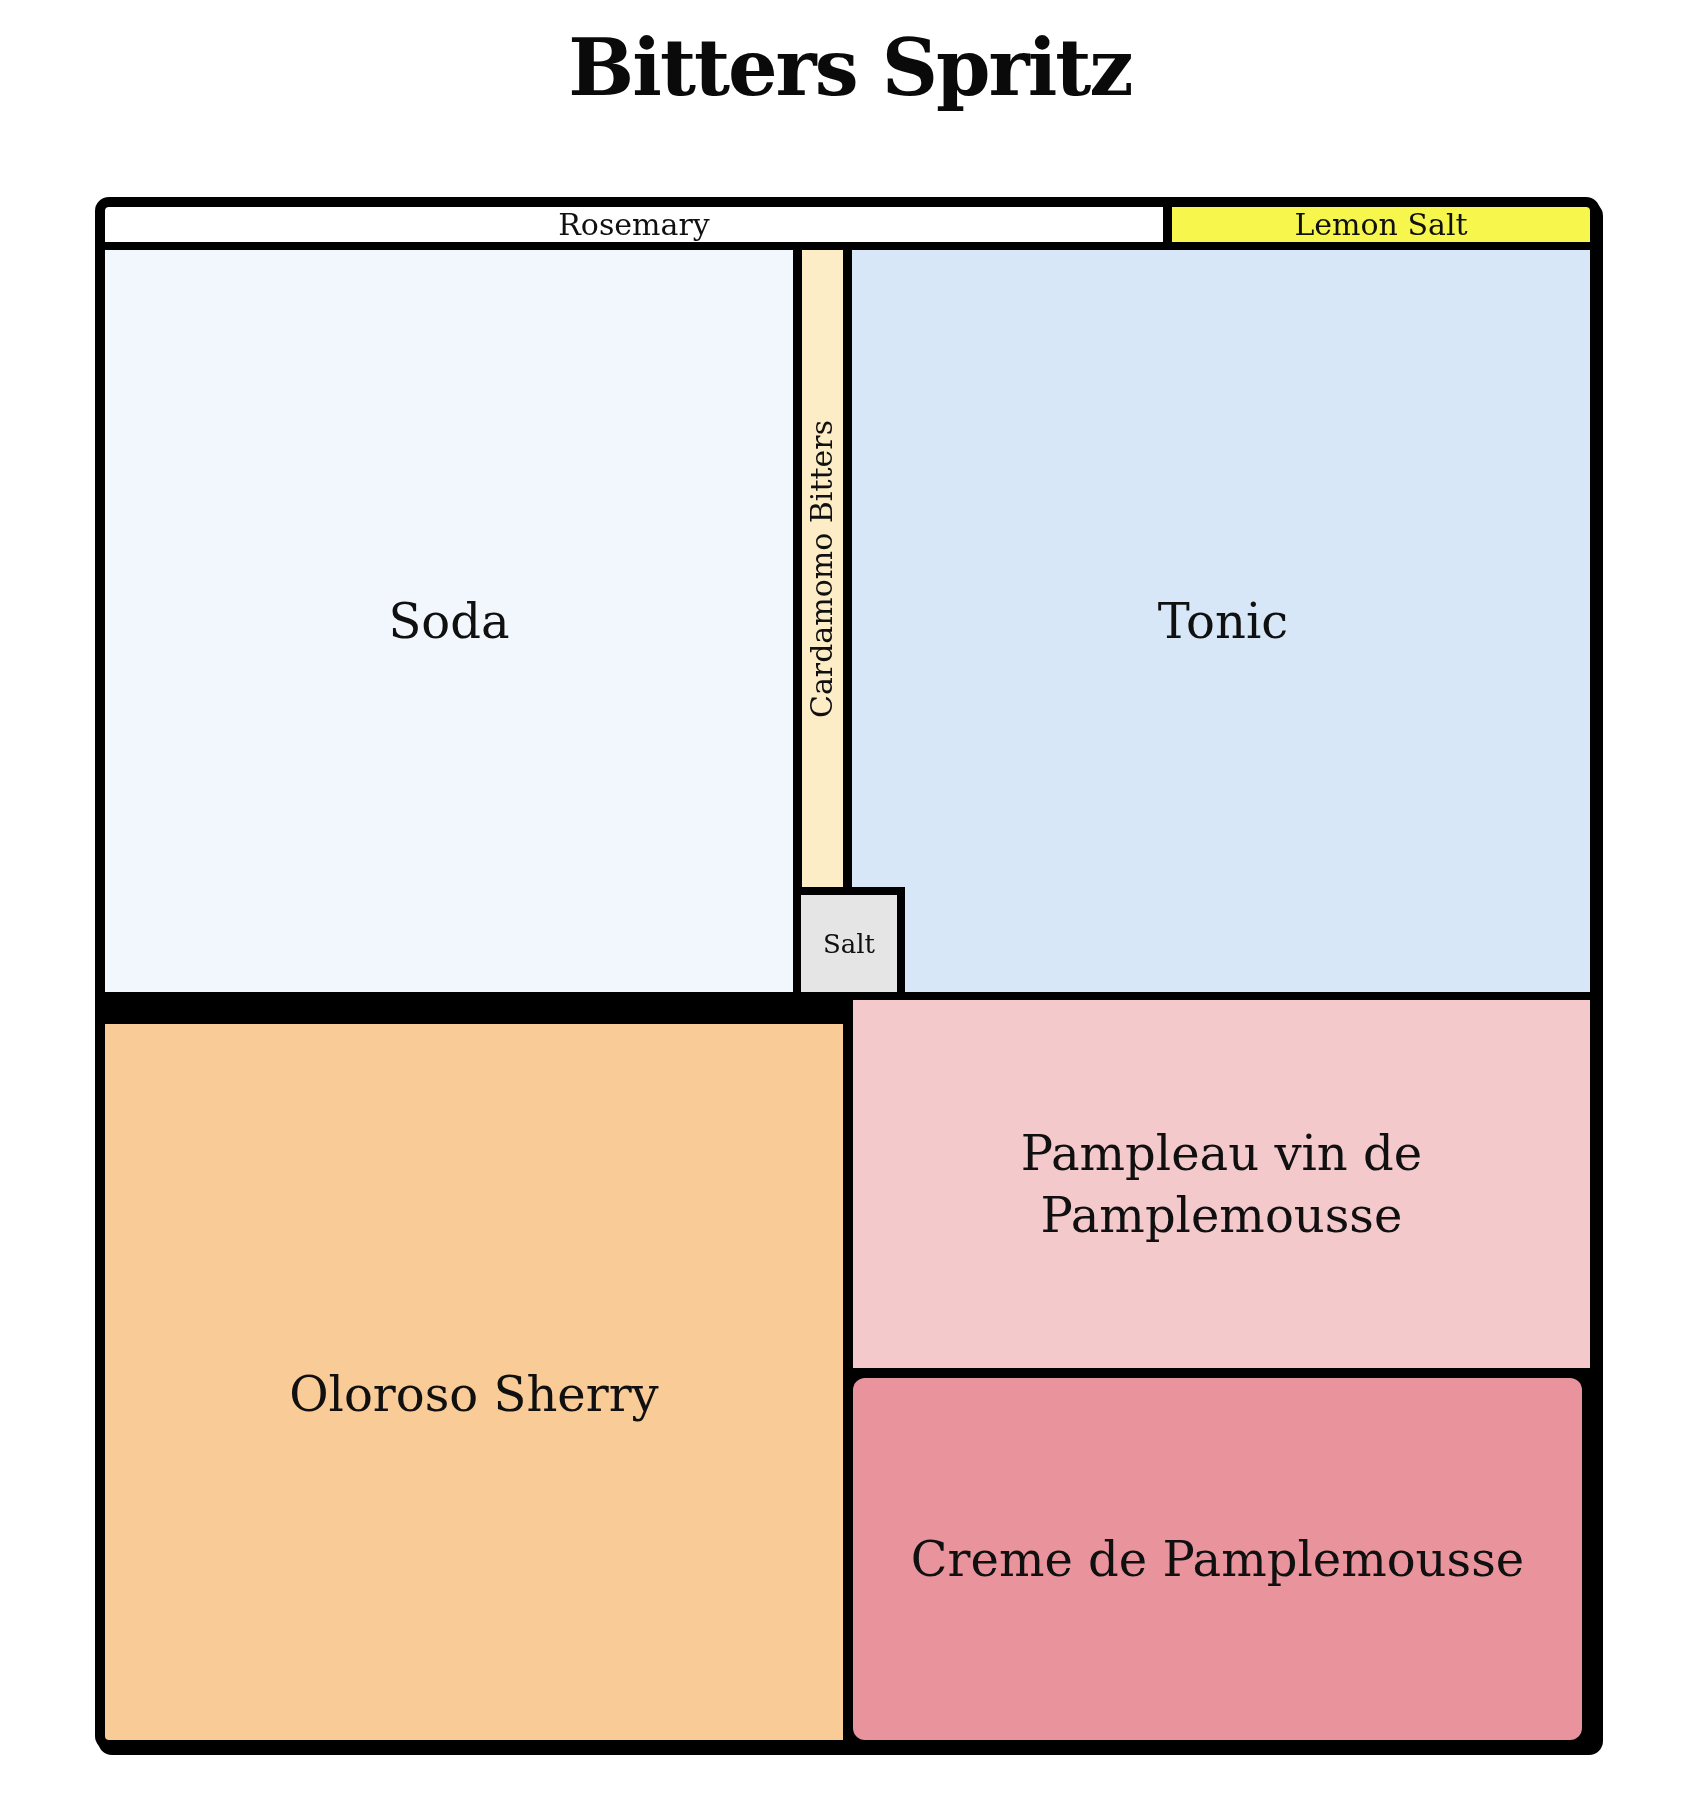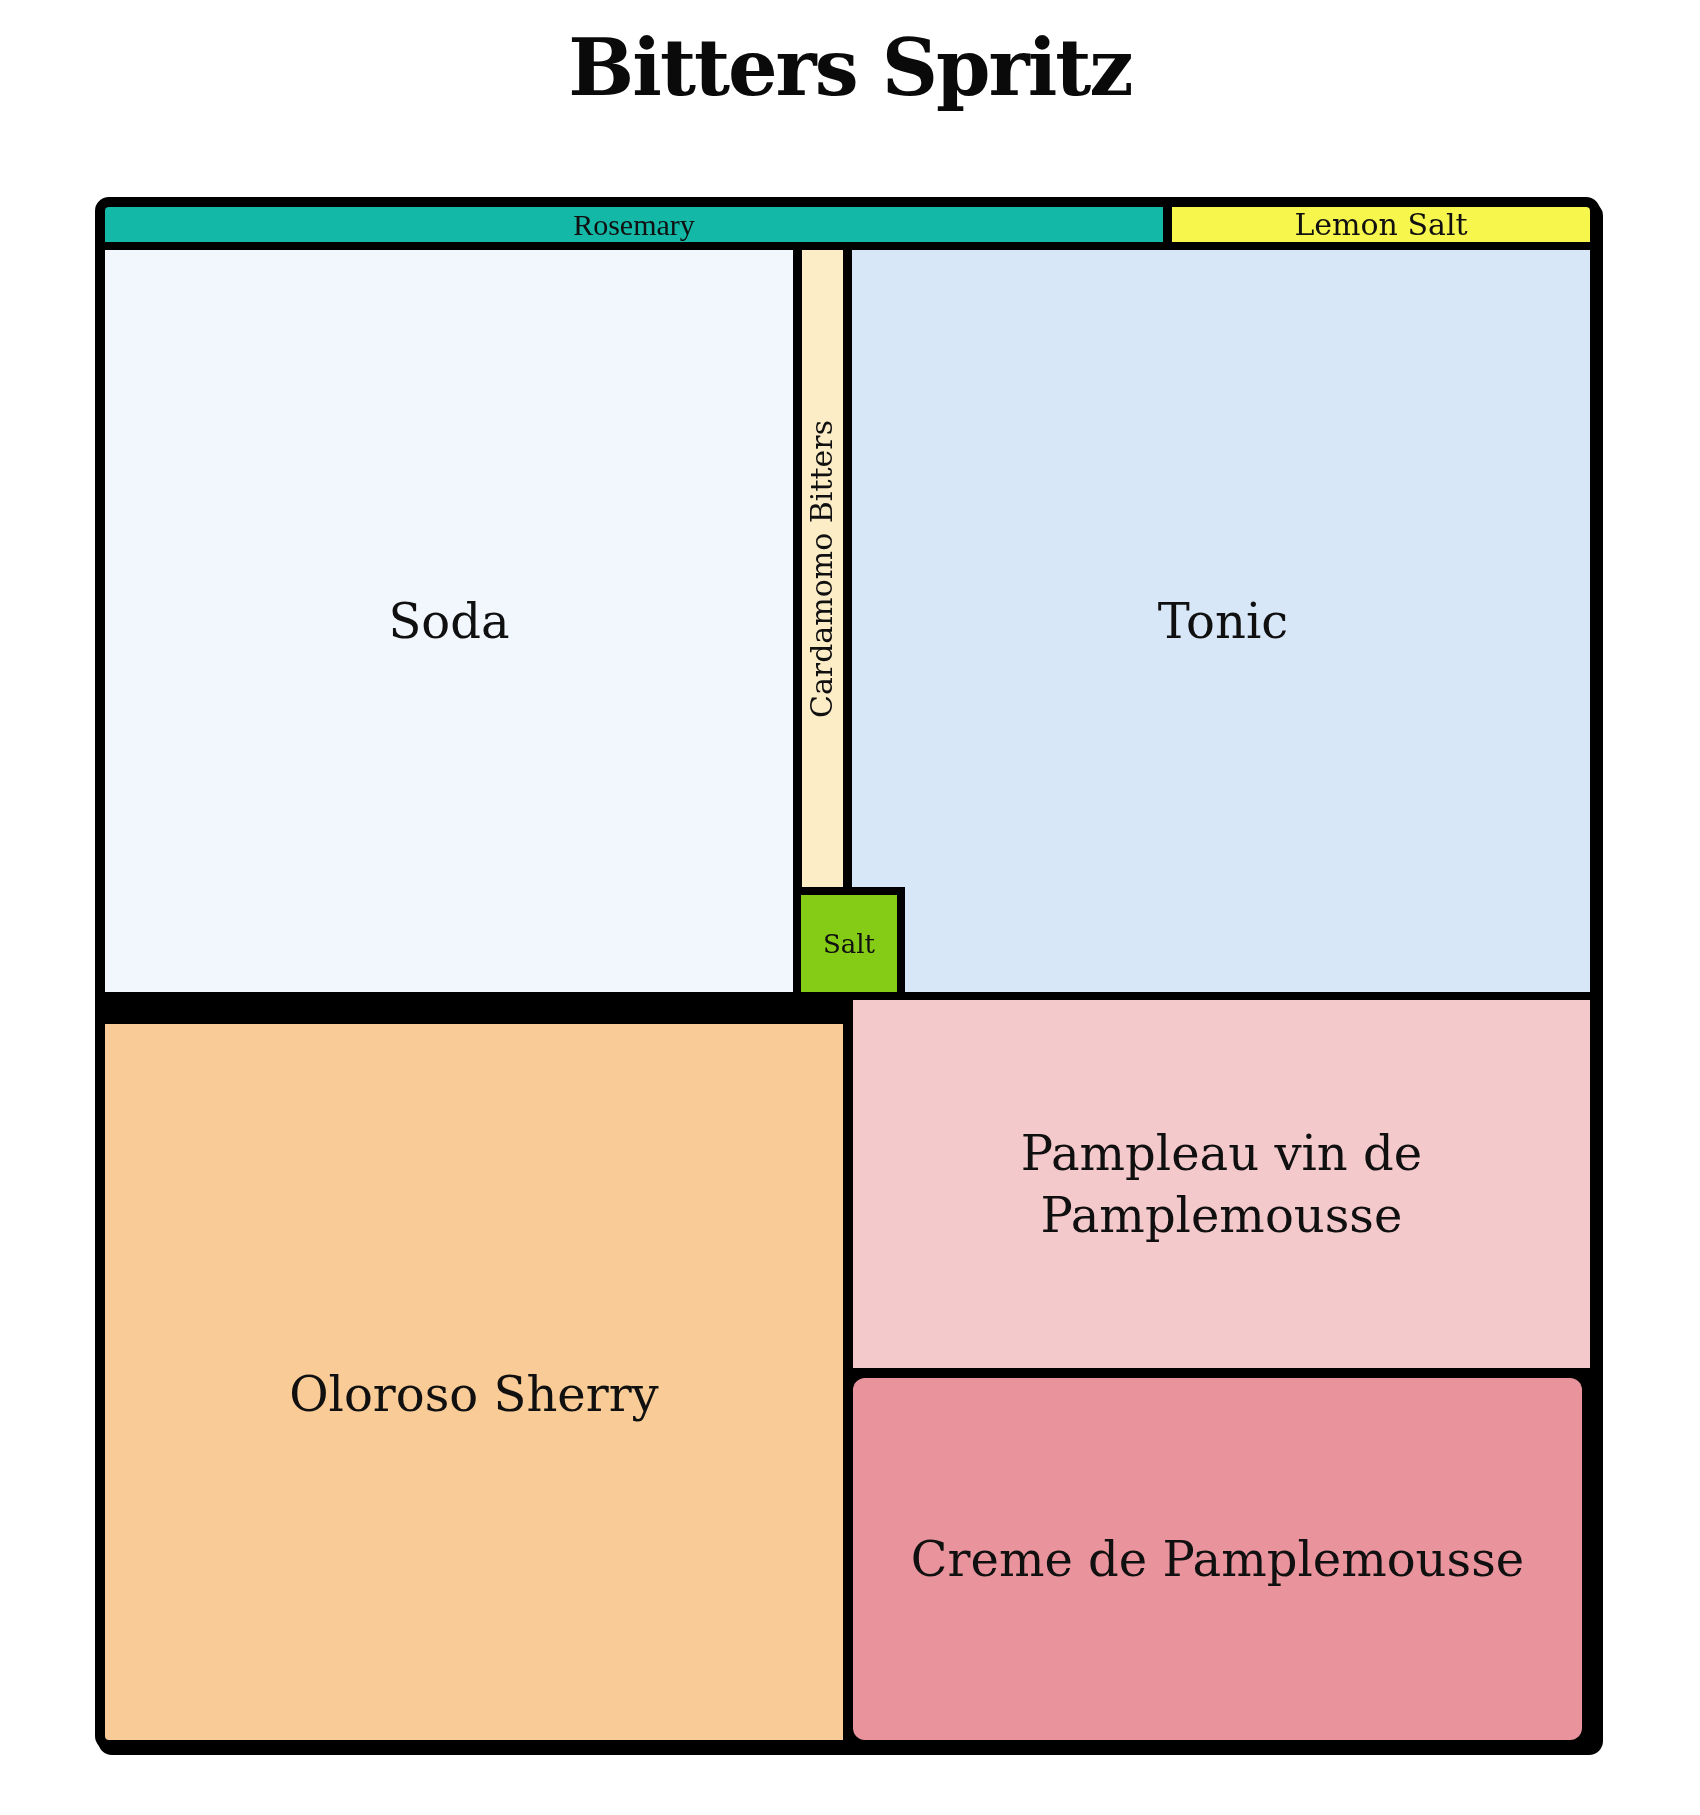--- a/index.html
+++ b/index.html
@@ -67,41 +67,41 @@
 </head>
 <body>
 
 <div class="page">
 
   <h1 class="title">Bitters Spritz</h1>
 
   <div class="frame">
     <div class="inner">
 
-      <div class="region region-rosemary" style="background: #14b8a6; font-family: Liberation Serif, serif;">
+      <div class="region region-rosemary" style="background: #ffffff;">
         <span class="label small">Rosemary</span>
       </div>
 
       <div class="region region-lemon-peel" style="background: rgb(247, 246, 77);">
         <span class="label small">Lemon Salt</span>
       </div>
 
       <div class="region region-soda" style="background: rgb(241, 247, 253);">
         <span class="label big">Soda</span>
       </div>
 
       <div class="region region-bitters" style="background: rgb(252, 237, 199);">
         <span class="label small vertical">Cardamomo Bitters</span>
       </div>
 
       <div class="region region-tonic" style="background: rgb(215, 231, 248);">
         <span class="label big">Tonic</span>
       </div>
 
-      <div class="region region-salt" style="background: #84cc16;">
+      <div class="region region-salt" style="background: #e5e5e5;">
         <span class="label tiny">Salt</span>
       </div>
 
       <div class="region region-oloroso" style="background: rgb(249, 203, 151);">
         <span class="label big">Oloroso Sherry</span>
       </div>
 
       <div class="region region-pampleau" style="background: rgb(244, 201, 204);">
         <span class="label big">Pampleau vin de Pamplemousse</span>
       </div>

